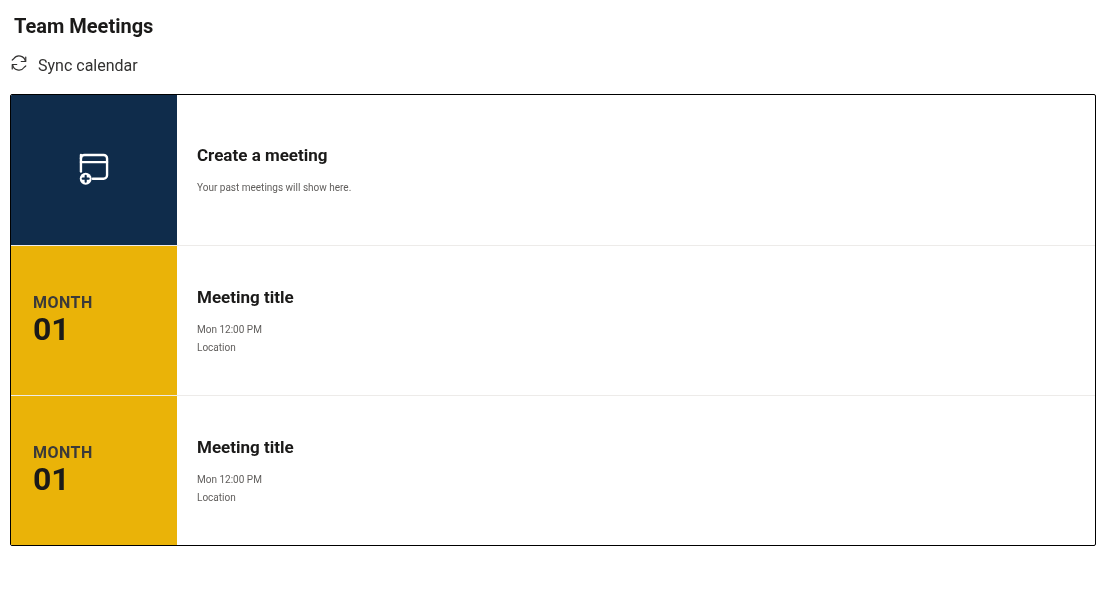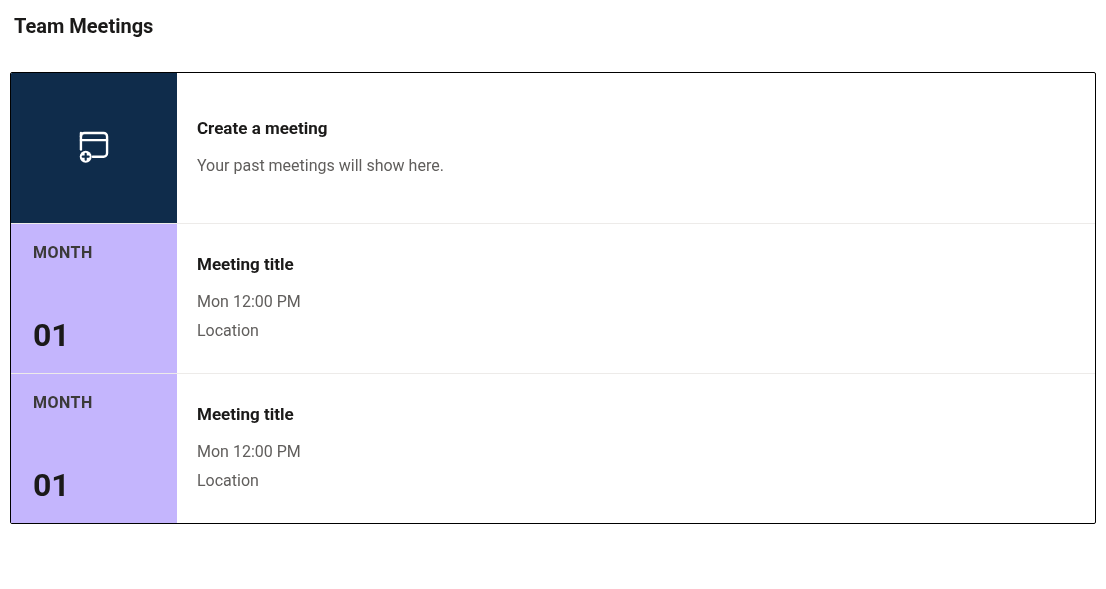--- a/index.html
+++ b/index.html
@@ -74,24 +74,24 @@
     display: flex;
     min-height: 150px;
     border-top: 1px solid #edebe9;
   }
   .row:first-child { border-top: none; }
   .row-left {
     width: 166px;
     flex-shrink: 0;
     display: flex;
     flex-direction: column;
-    justify-content: space-between;
+    justify-content: center;
     align-items: flex-start;
     padding: 20px 0 20px 22px;
-    background: #c4b5fd;
+    background: #eab308;
   }
   .row-left.dark {
     background: #0f2c4b;
     align-items: center;
     justify-content: center;
     padding: 0;
   }
   .row-left .month {
     font-size: 16px;
     font-weight: 700;
@@ -117,32 +117,43 @@
     flex-direction: column;
     justify-content: center;
   }
   .row-title {
     font-size: 17px;
     font-weight: 700;
     color: #1b1a19;
     margin-bottom: 14px;
   }
   .row-sub {
-    font-size: 16px;
+    font-size: 10px;
     color: #605e5c;
     line-height: 1.8;
   }
 </style>
 </head>
 <body>
 
 <div class="page">
   <div class="page-title">Team Meetings</div>
 
   <div class="header-row">
+    <div class="sync">
+      <span>
+        <svg viewBox="0 0 24 24" fill="none" stroke="currentColor" stroke-width="1.6" stroke-linecap="round" stroke-linejoin="round">
+          <path d="M21 4v6h-6"></path>
+          <path d="M3 20v-6h6"></path>
+          <path d="M20.49 10A8.5 8.5 0 0 0 5 6.3L3 8"></path>
+          <path d="M3.51 14A8.5 8.5 0 0 0 19 17.7L21 16"></path>
+        </svg>
+      </span>
+      <span>Sync calendar</span>
+    </div>
   </div>
 
   <div class="list">
 
     <div class="row">
       <div class="row-left dark">
         <span>
           <svg viewBox="0 0 32 32" fill="none" stroke="currentColor" stroke-width="2" stroke-linecap="round" stroke-linejoin="round">
             <path d="M5 8 C5 6.3 6.3 5 8 5 L24 5 C25.7 5 27 6.3 27 8 L27 22 C27 23.7 25.7 25 24 25 L15 25"></path>
             <line x1="5" y1="11" x2="27" y2="11"></line>

